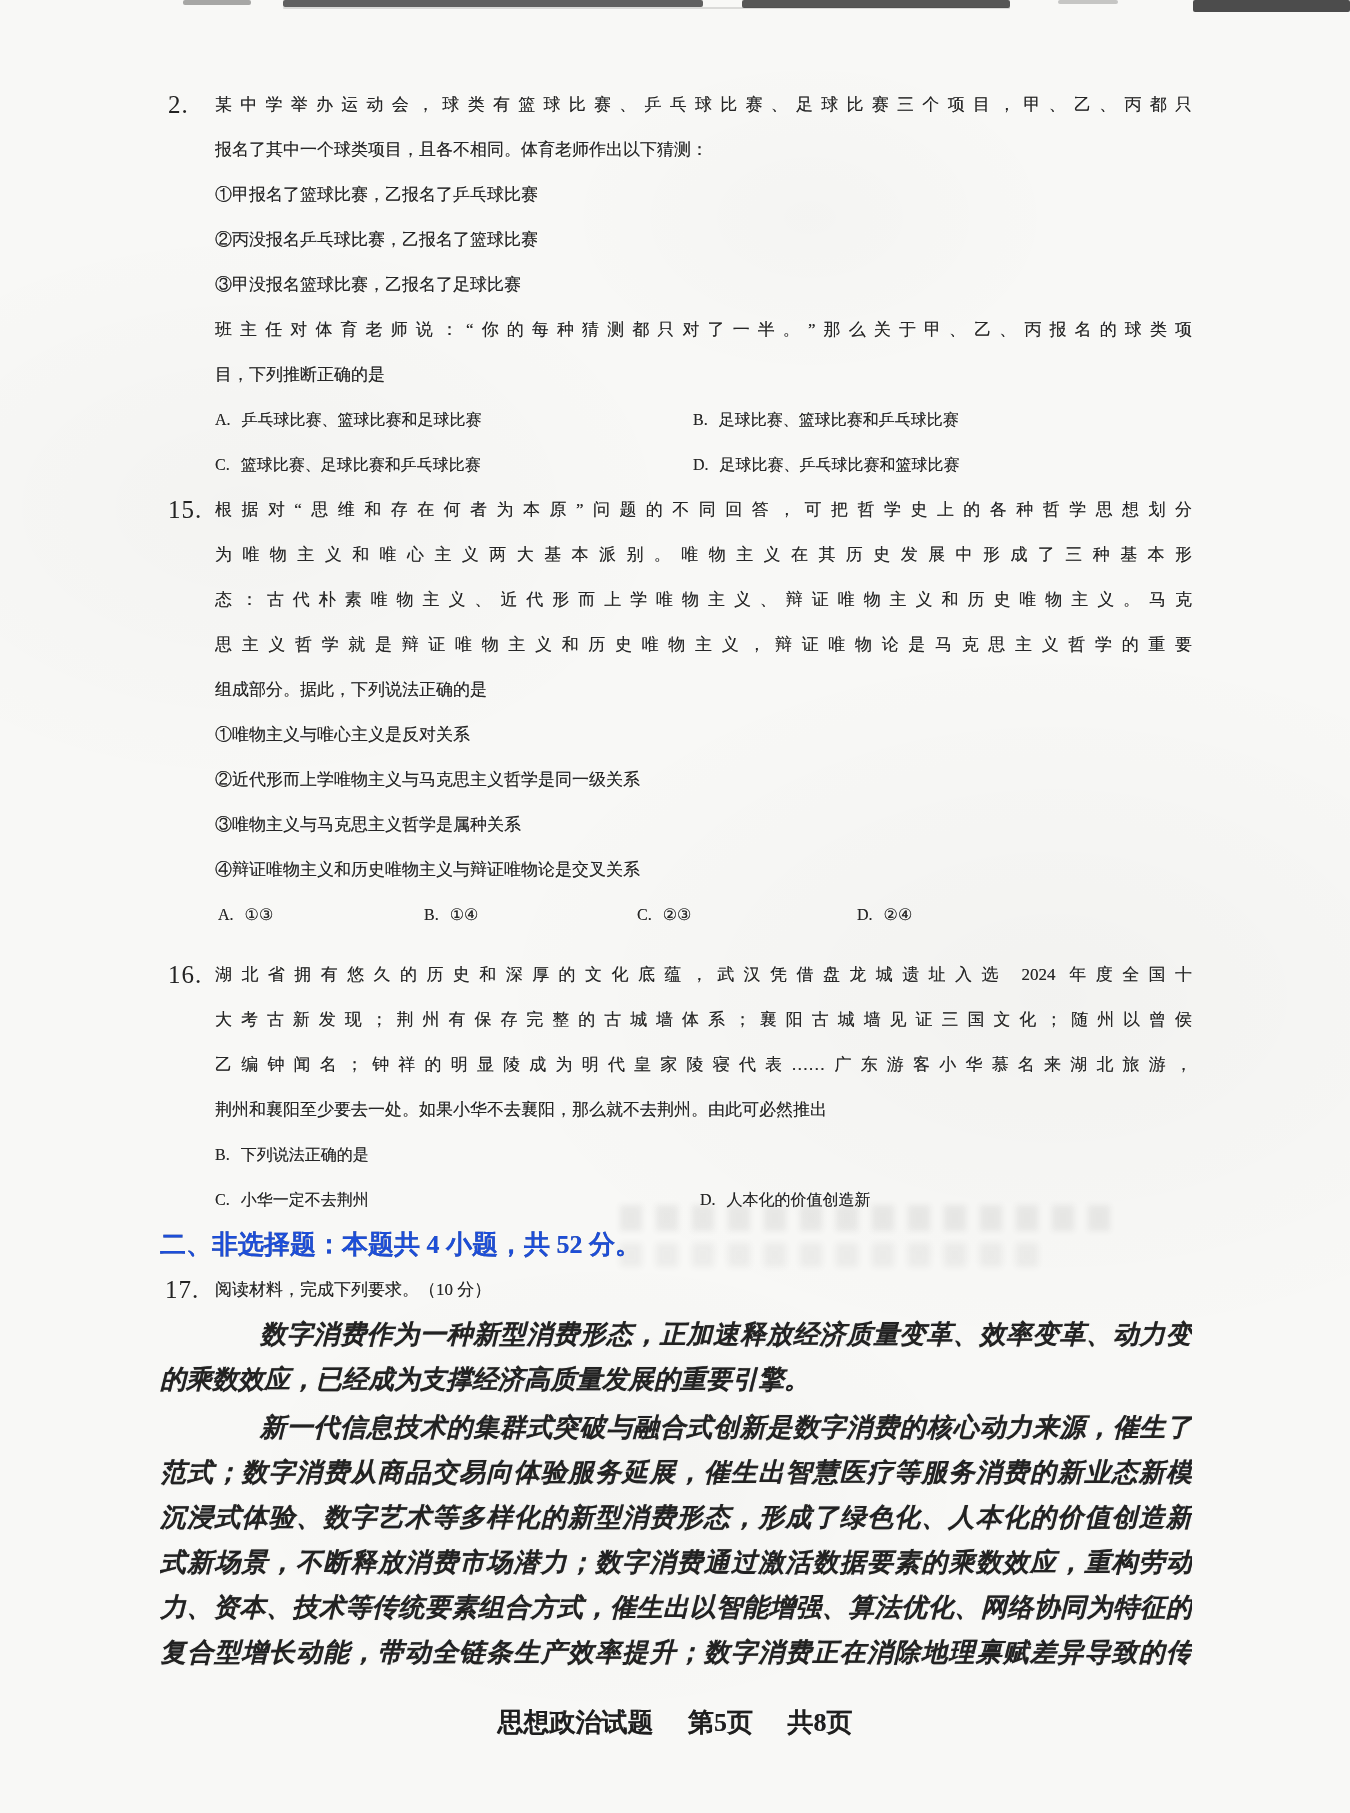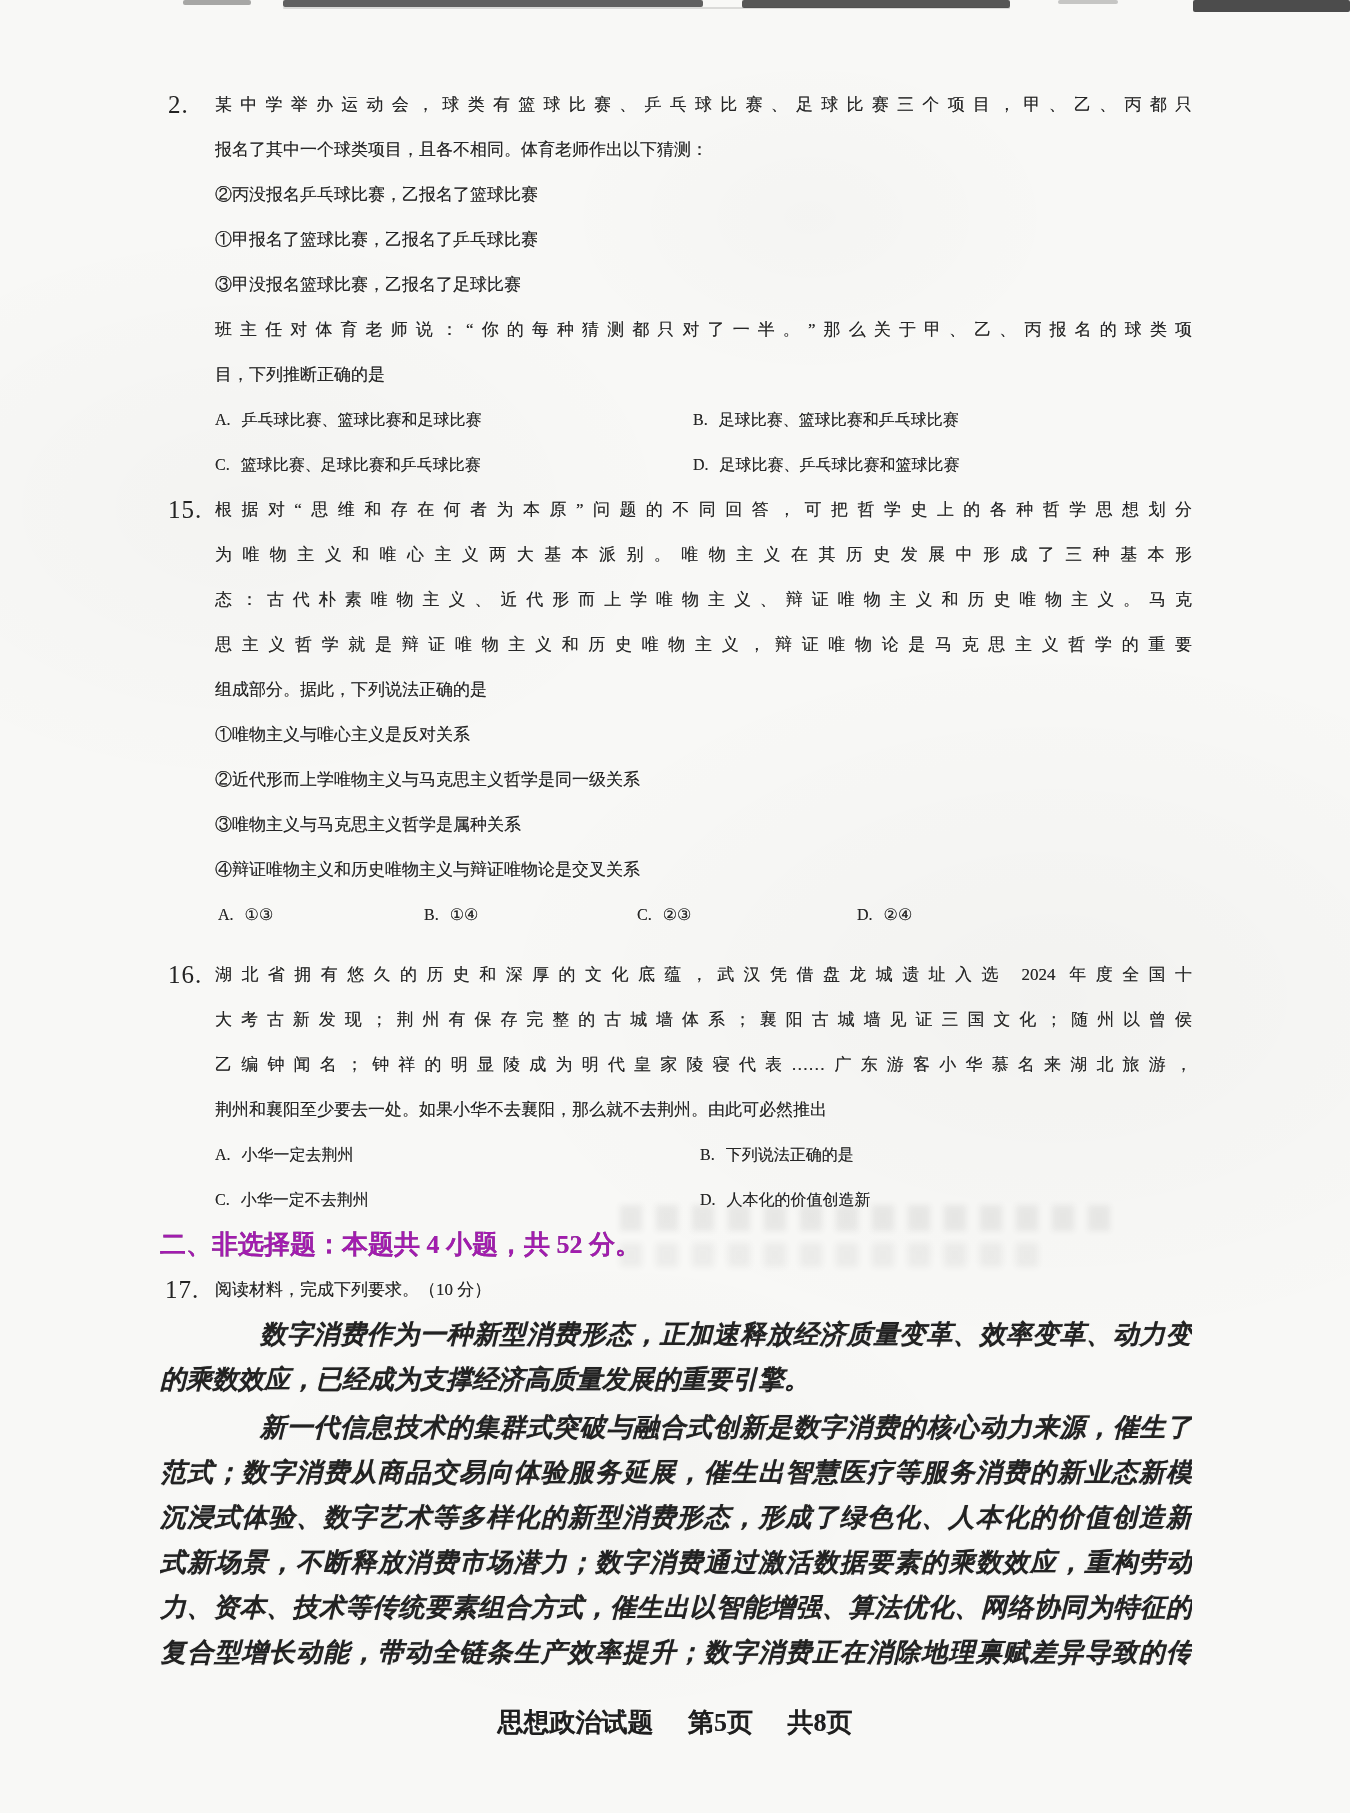--- a/index.html
+++ b/index.html
@@ -28,21 +28,21 @@
   }
   .just{white-space:normal;text-align:justify;text-align-last:justify;overflow:hidden}
   .optrow{margin-left:55px;height:45px;display:grid}
   .cols2a{grid-template-columns:478px 1fr}
   .cols2b{grid-template-columns:485px 1fr}
   .cols4{grid-template-columns:206px 213px 220px 1fr;margin-left:58px}
   .opt{height:45px;line-height:45px;font-size:16px;white-space:nowrap;text-shadow:0 0 0.6px rgba(40,40,40,0.55)}
   .okey{margin-right:11px}
   .sec{
     position:absolute;left:160px;top:1222px;width:1032px;height:45px;line-height:45px;
-    font-size:26px;font-weight:bold;white-space:nowrap;color:#a21caf;
+    font-size:26px;font-weight:bold;white-space:nowrap;color:#1d4ed8;
     text-shadow:0 0 0.6px rgba(30,30,30,0.6);
     font-family:Liberation Serif, serif;
   }
   .q17head .qnum{left:5px}
   .mat{position:absolute;left:160px;width:1032px}
   .mln{
     height:45px;line-height:45px;font-size:26px;
     font-style:italic;font-weight:600;color:#222;
     white-space:normal;text-align:justify;text-align-last:justify;overflow:hidden;
     text-shadow:0 0 0.7px rgba(30,30,30,0.6);
@@ -68,22 +68,22 @@
 <div class="art" style="left:283px;top:0;width:420px;height:7px;opacity:.75"></div>
 <div class="art" style="left:742px;top:0;width:268px;height:8px;opacity:.80"></div>
 <div class="art" style="left:1058px;top:0;width:60px;height:4px;opacity:.25"></div>
 <div class="art" style="left:1193px;top:0;width:157px;height:12px;opacity:.85"></div>
 <div class="art" style="left:283px;top:7px;width:727px;height:2px;opacity:.15"></div>
 
 <div class="q" style="top:82px">
   <span class="qnum">2.</span>
   <div class="ln just">某中学举办运动会，球类有篮球比赛、乒乓球比赛、足球比赛三个项目，甲、乙、丙都只</div>
   <div class="ln">报名了其中一个球类项目，且各不相同。体育老师作出以下猜测：</div>
+  <div class="ln">①甲报名了篮球比赛，乙报名了乒乓球比赛</div>
   <div class="ln">②丙没报名乒乓球比赛，乙报名了篮球比赛</div>
-  <div class="ln">①甲报名了篮球比赛，乙报名了乒乓球比赛</div>
   <div class="ln">③甲没报名篮球比赛，乙报名了足球比赛</div>
   <div class="ln just">班主任对体育老师说：“你的每种猜测都只对了一半。”那么关于甲、乙、丙报名的球类项</div>
   <div class="ln">目，下列推断正确的是</div>
   <div class="optrow cols2a">
     <div class="opt"><span class="okey">A.</span><span>乒乓球比赛、篮球比赛和足球比赛</span></div>
     <div class="opt"><span class="okey">B.</span><span>足球比赛、篮球比赛和乒乓球比赛</span></div>
   </div>
   <div class="optrow cols2a">
     <div class="opt"><span class="okey">C.</span><span>篮球比赛、足球比赛和乒乓球比赛</span></div>
     <div class="opt"><span class="okey">D.</span><span>足球比赛、乒乓球比赛和篮球比赛</span></div>
@@ -109,21 +109,20 @@
   </div>
 </div>
 
 <div class="q" style="top:952px">
   <span class="qnum">16.</span>
   <div class="ln just">湖北省拥有悠久的历史和深厚的文化底蕴，武汉凭借盘龙城遗址入选 2024 年度全国十</div>
   <div class="ln just">大考古新发现；荆州有保存完整的古城墙体系；襄阳古城墙见证三国文化；随州以曾侯</div>
   <div class="ln just">乙编钟闻名；钟祥的明显陵成为明代皇家陵寝代表……广东游客小华慕名来湖北旅游，</div>
   <div class="ln">荆州和襄阳至少要去一处。如果小华不去襄阳，那么就不去荆州。由此可必然推出</div>
   <div class="optrow cols2b">
-    <div class="opt"><span class="okey">A.</span><span>小华一定去荆州</span></div>
     <div class="opt"><span class="okey">B.</span><span>下列说法正确的是</span></div>
   </div>
   <div class="optrow cols2b">
     <div class="opt"><span class="okey">C.</span><span>小华一定不去荆州</span></div>
     <div class="opt"><span class="okey">D.</span><span>人本化的价值创造新</span></div>
   </div>
 </div>
 
 <div class="ghost" style="left:620px;top:1205px;width:500px;height:26px"></div>
 <div class="ghost" style="left:620px;top:1243px;width:430px;height:24px;opacity:.06"></div>

